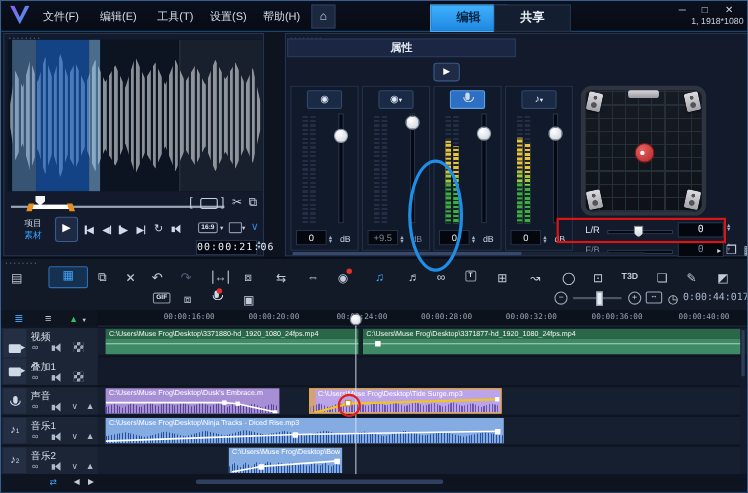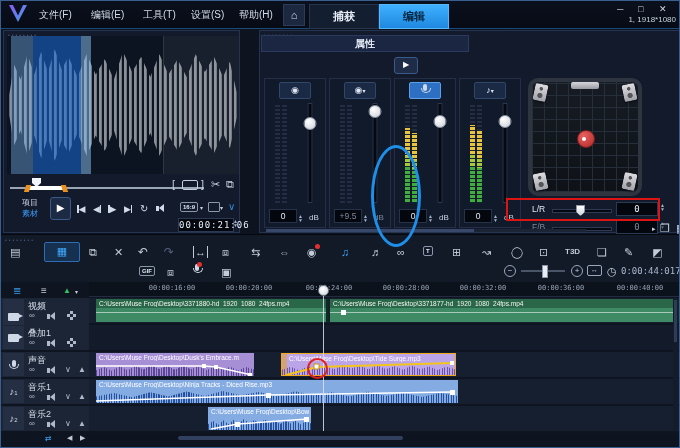--- a/index.html
+++ b/index.html
@@ -99,22 +99,22 @@
 <div id="app">
 
   <div class="abs titlebar">
     <div class="abs logo"></div>
     <span class="abs menu" style="left:38px">文件(F)</span>
     <span class="abs menu" style="left:90px">编辑(E)</span>
     <span class="abs menu" style="left:142px">工具(T)</span>
     <span class="abs menu" style="left:190px">设置(S)</span>
     <span class="abs menu" style="left:238px">帮助(H)</span>
     <div class="abs" style="left:282px;top:3px;width:22px;height:22px;background:#1b2840;border:1px solid #2c3c58;text-align:center;line-height:20px;font-size:11px;color:#cfd8e6;box-sizing:border-box">⌂</div>
-    <div class="abs tab" style="left:308px;width:68px">捕获</div>
-    <div class="abs tab active" style="left:378px;width:68px">编辑</div>
+    <div class="abs tab active" style="left:390px;width:68px">编辑</div>
+    <div class="abs tab" style="left:448px;width:68px">共享</div>
     <span class="abs winbtn" style="left:616px">─</span>
     <span class="abs winbtn" style="left:637px">□</span>
     <span class="abs winbtn" style="left:658px">✕</span>
     <span class="abs" style="right:5px;top:14px;font-size:8px;color:#c8d2de">1, 1918*1080</span>
   </div>
 
   <div class="abs panel" style="left:2px;top:29px;width:237px;height:203px">
     <span class="abs grip" style="left:4px;top:1px">••••••••</span>
     <div class="abs pv-wave" style="left:3px;top:5px">
       <div class="wave-band"></div>

